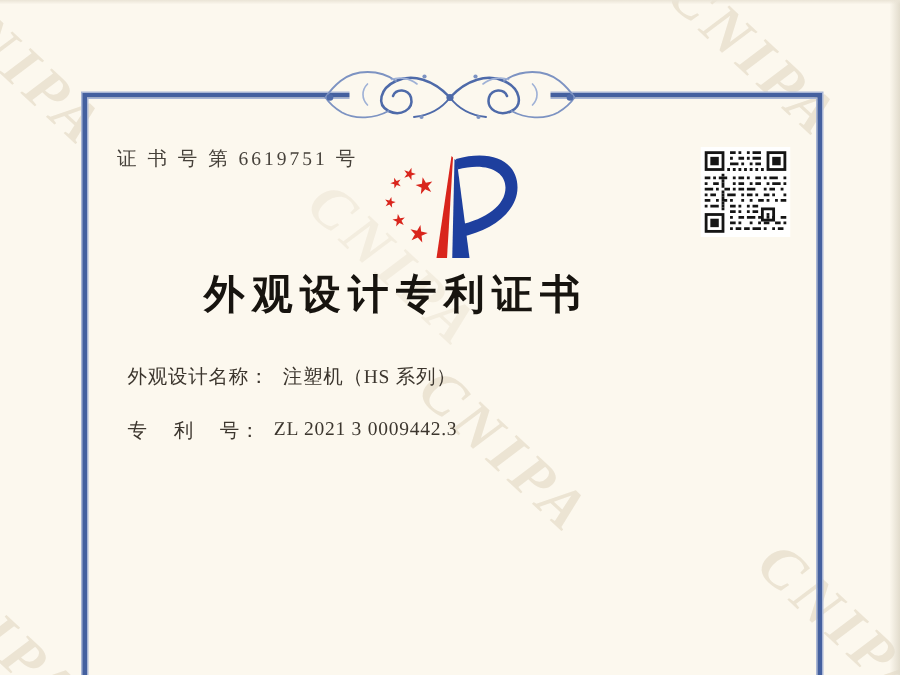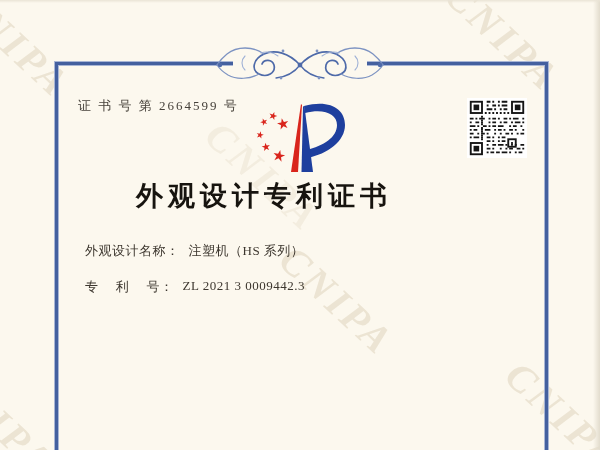--- a/index.html
+++ b/index.html
@@ -94,21 +94,21 @@
         <circle cx="5" cy="21" r="2.2" fill="#4e6aa9"></circle>
         <circle cx="68" cy="7" r="1.4" fill="#7d93c2"></circle>
         <circle cx="66" cy="34" r="1.4" fill="#7d93c2"></circle>
       </g>
     </defs>
     <use href="#orn-half"></use>
     <use href="#orn-half" transform="translate(170 0) scale(-1 1)"></use>
     <circle cx="85" cy="21" r="2.4" fill="#4e6aa9"></circle>
   </svg>
 
-  <div class="cert-no">证 书 号 第 2664599 号</div>
+  <div class="cert-no">证 书 号 第 6619751 号</div>
 
   <svg class="logo" viewBox="0 0 100 82">
     <defs>
       <path id="st" d="M0,-1 L0.2245,-0.309 L0.951,-0.309 L0.3633,0.118 L0.5878,0.809 L0,0.382 L-0.5878,0.809 L-0.3633,0.118 L-0.951,-0.309 L-0.2245,-0.309 Z" fill="#d9251c"></path>
     </defs>
 
     <path d="M52 12 C78 5 93 15 93 31 C93 47 76 60 55 64 L54 56 C72 52 85 43 85 31 C85 20 72 14 53 19 Z" fill="#1e3f9e"></path>
 
     <polygon points="49,10 50,11 46,78 39,78" fill="#d9251c"></polygon>
     <polygon points="51,12 52.5,13 61,78 49.5,78" fill="#1e3f9e"></polygon>

